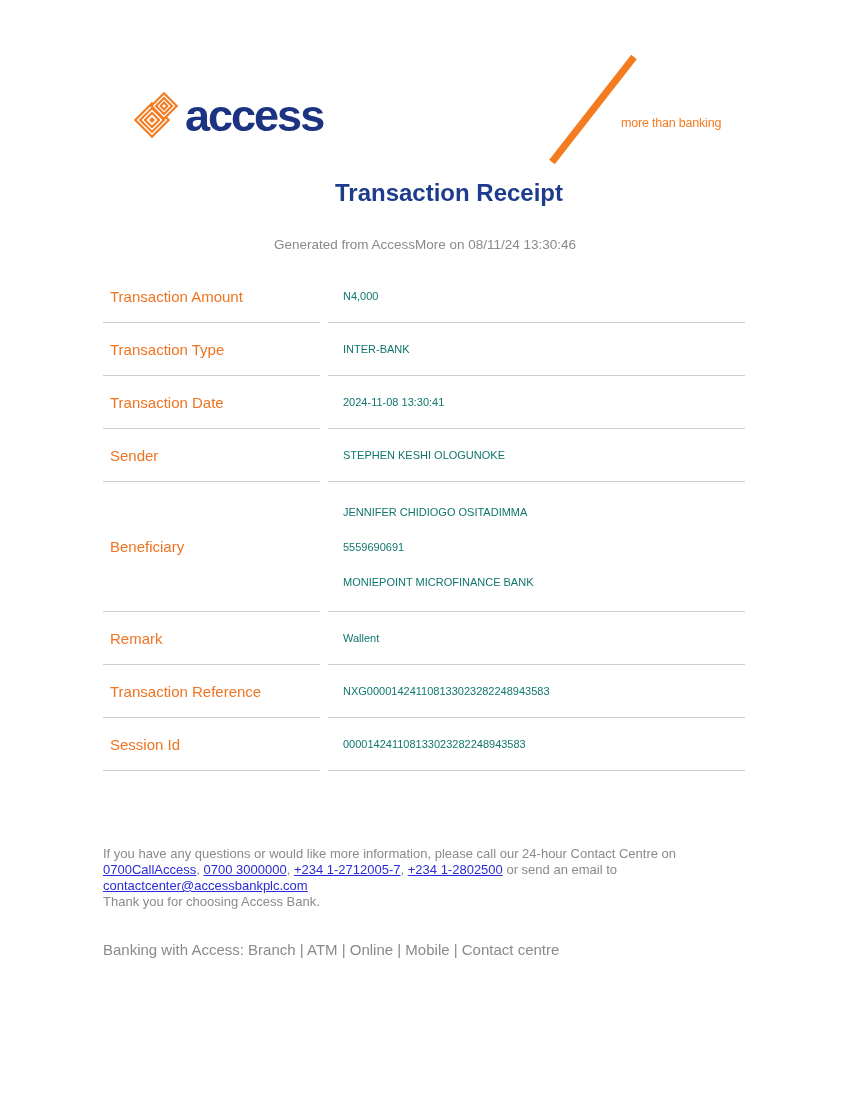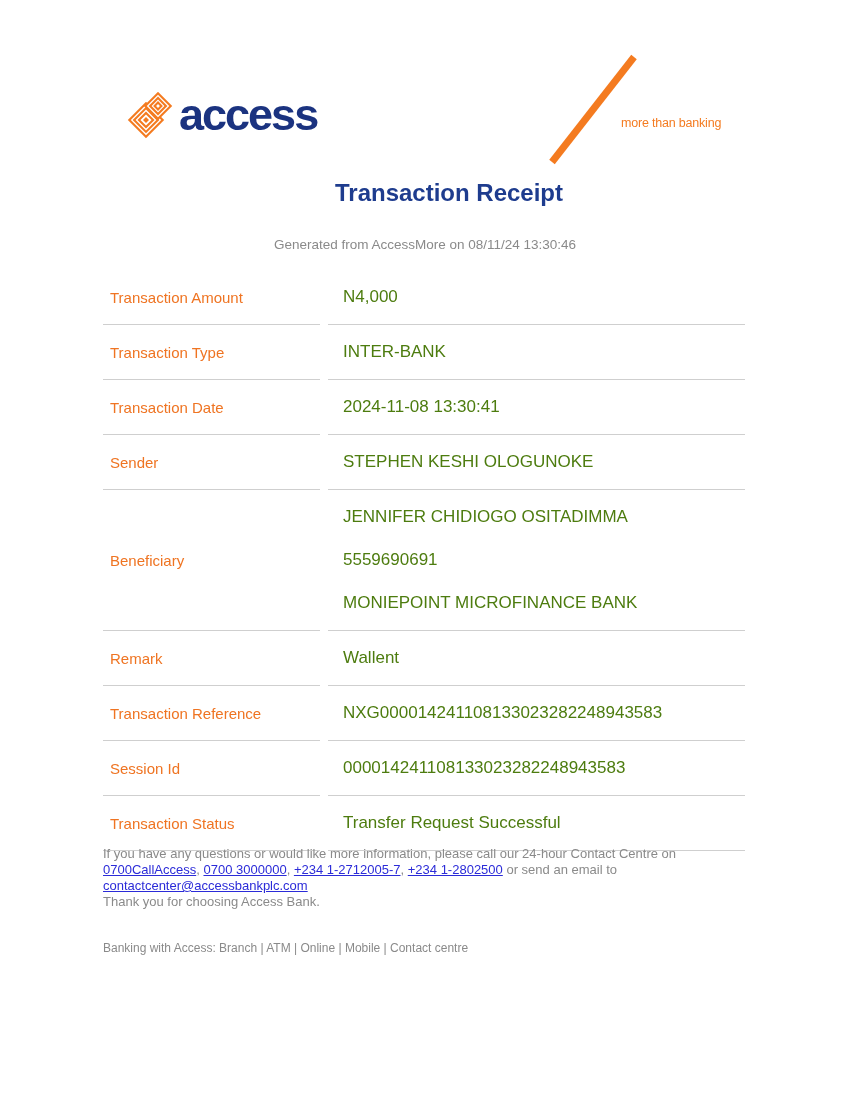--- a/index.html
+++ b/index.html
@@ -7,21 +7,21 @@
   body { font-family: "Liberation Sans", sans-serif; }
   .page {
     position: relative;
     width: 850px;
     height: 1100px;
     background: #ffffff;
     overflow: hidden;
   }
 
   
-  .logo { position: absolute; left: 125px; top: 92px; display: flex; }
+  .logo { position: absolute; left: 131px; top: 92px; display: flex; align-items: center; }
   .logo-icon { width: 48px; height: 52px; }
   .wordmark {
     color: #1b3380;
     font-size: 45px;
     font-weight: 700;
     letter-spacing: -2px;
     margin-left: 6px;
     line-height: 1;
     padding-bottom: 6px;
   }
@@ -53,35 +53,35 @@
     padding: 17px 0 17px 7px;
     color: #ef7422; font-weight: 400; font-size: 15px;
     min-height: 53px;
   }
   .rgap { width: 8px; flex: none; }
   .rcell-value {
     flex: 1;
     border-bottom: 1px solid #cfcfcf;
     display: flex; flex-direction: column; justify-content: center;
     padding: 17px 0 17px 15px;
-    color: #4d7c0f; font-size: 17px;
+    color: #0f766e; font-size: 11px;
     min-height: 53px;
   }
   .rrow.multi .rcell-value { min-height: 130px; }
   .rrow.multi .value-line + .value-line { margin-top: 23px; }
 
   
   .footer {
     position: absolute; left: 103px; top: 846px; width: 650px;
     color: #8a8a8a; font-size: 13px; line-height: 16px;
   }
   .footer a { color: #2b2bd8; text-decoration: underline; }
   .banking {
     position: absolute; left: 103px; top: 941px;
-    color: #8a8a8a; font-size: 12px;
+    color: #8a8a8a; font-size: 15px;
   }
 </style>
 </head>
 <body>
 
 <div class="page">
 
   <div class="logo">
     <svg class="logo-icon" viewBox="0 0 48 52" fill="none" xmlns="http://www.w3.org/2000/svg">
       <g stroke="#f47b20" stroke-width="2.1" fill="none">
@@ -172,27 +172,20 @@
     </div>
 
     <div class="rrow">
       <div class="rcell-label">Session Id</div>
       <div class="rgap"></div>
       <div class="rcell-value">
           <div class="value-line">000014241108133023282248943583</div>
         </div>
     </div>
 
-    <div class="rrow">
-      <div class="rcell-label">Transaction Status</div>
-      <div class="rgap"></div>
-      <div class="rcell-value">
-          <div class="value-line">Transfer Request Successful</div>
-        </div>
-    </div>
 
   </div>
 
   <div class="footer">
     <span>If you have any questions or would like more information, please call our 24-hour Contact Centre on</span><br>
     <a href="#">0700CallAccess</a><span>,</span>
     <a href="#">0700 3000000</a><span>,</span>
     <a href="#">+234 1-2712005-7</a><span>,</span>
     <a href="#">+234 1-2802500</a>
     <span>or send an email to</span><br>

